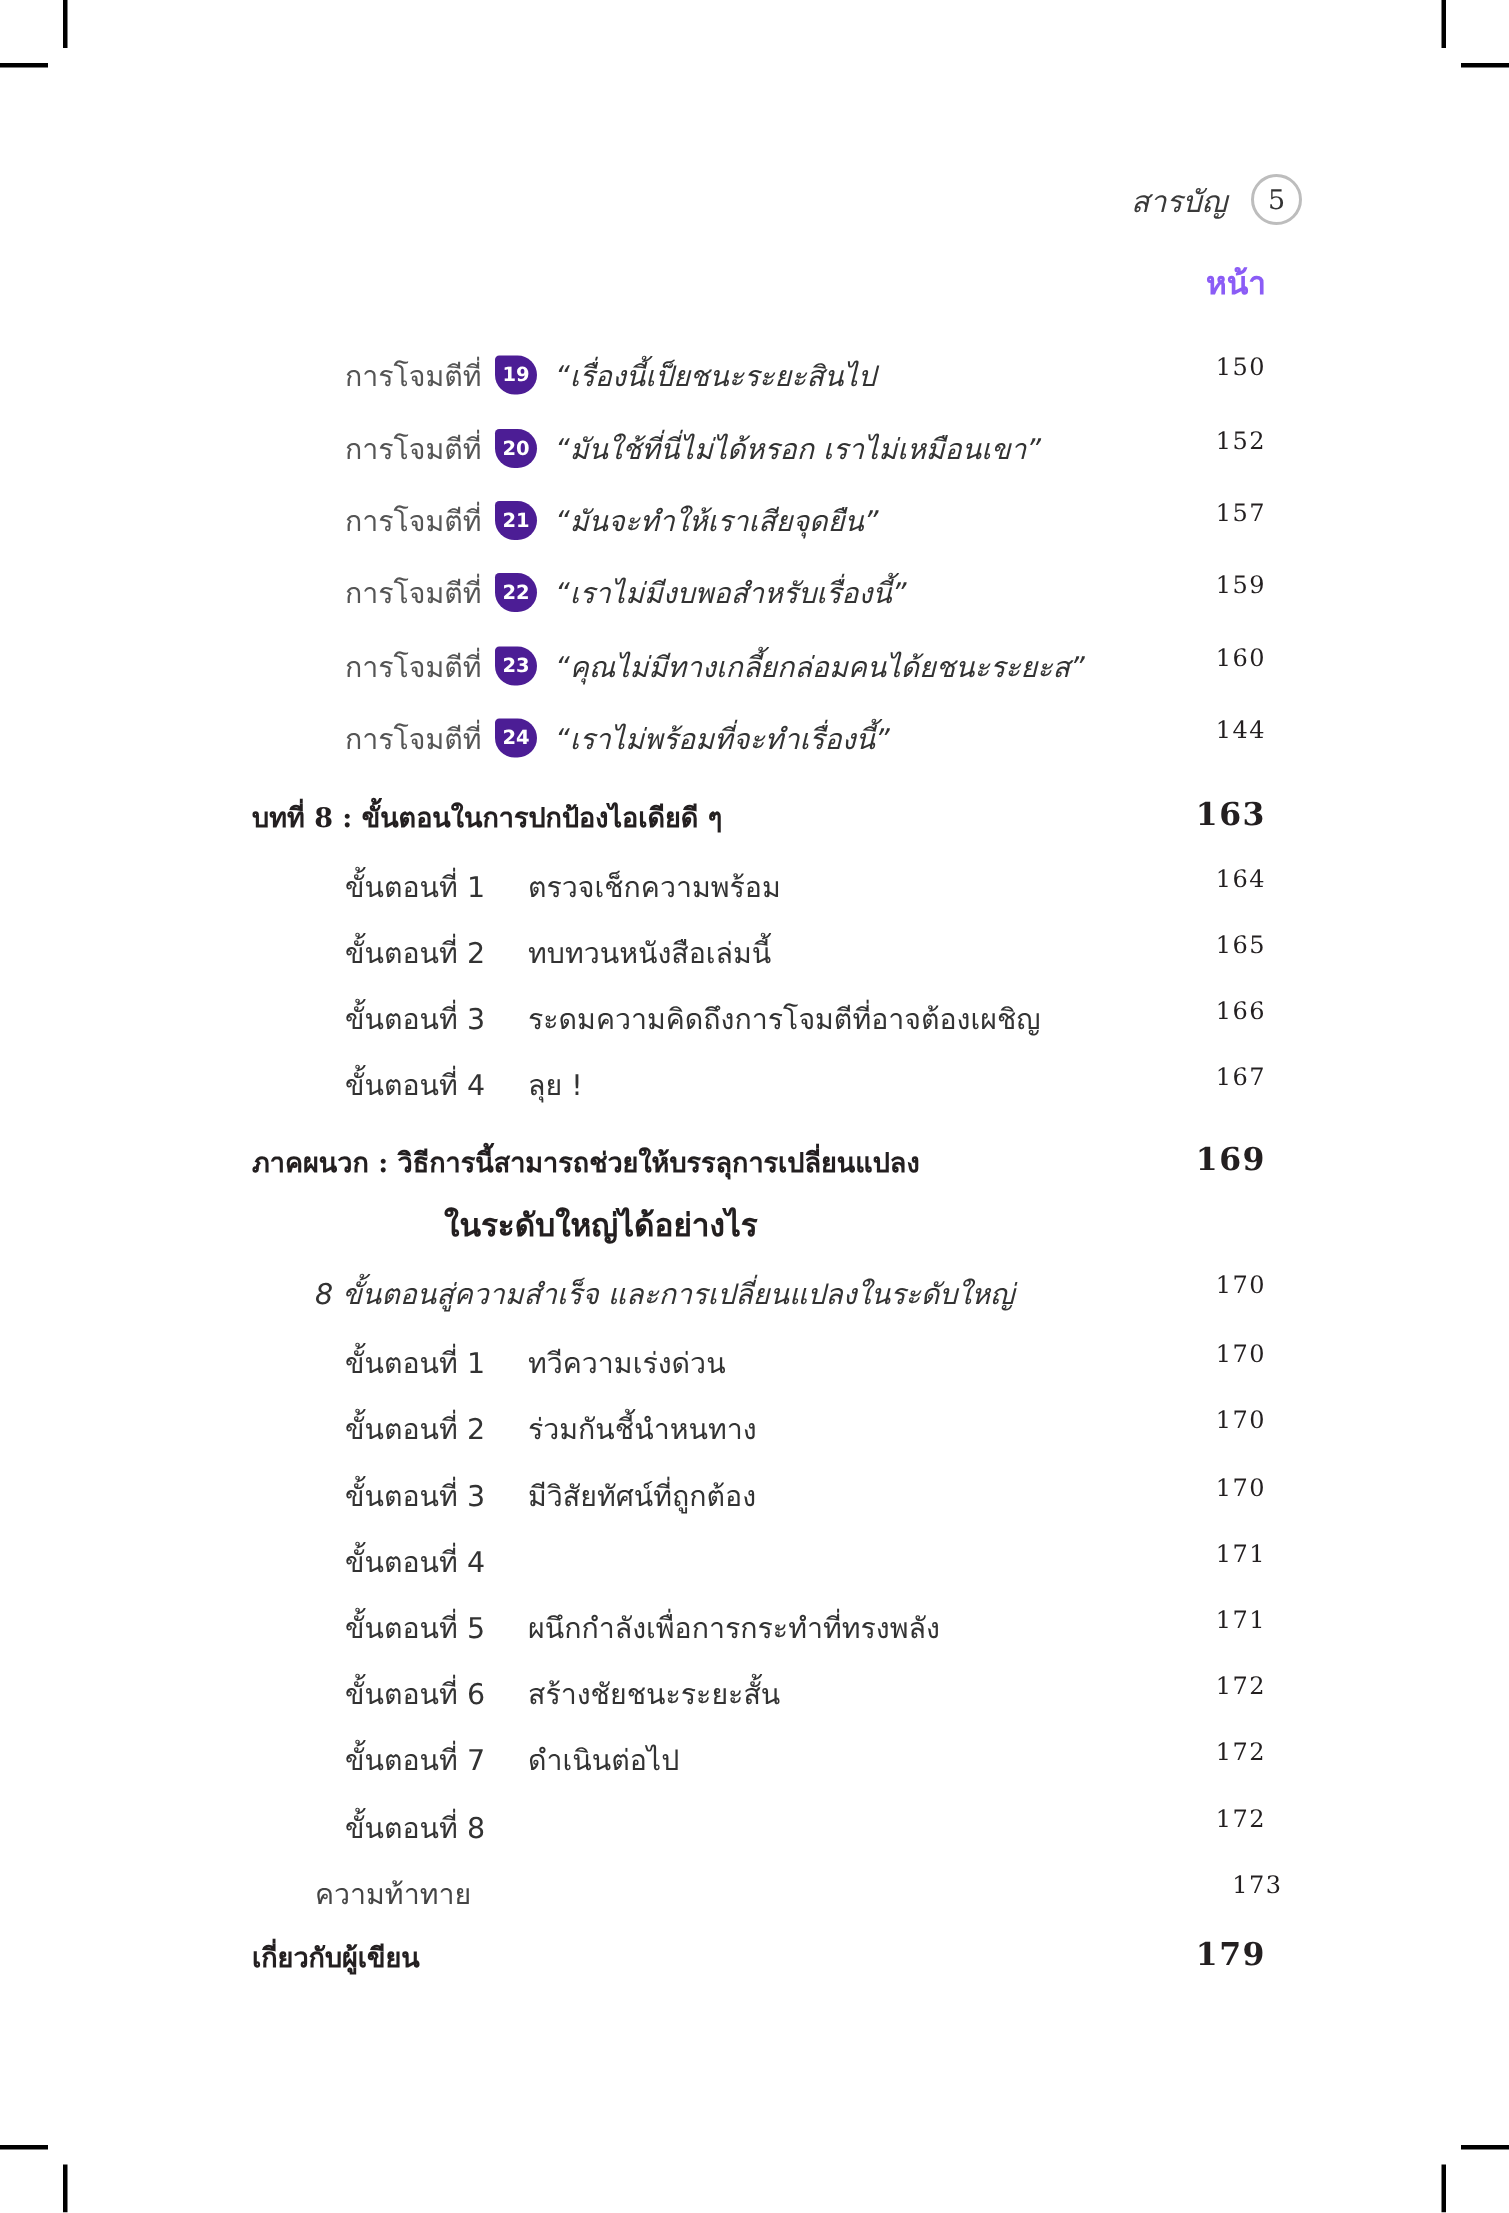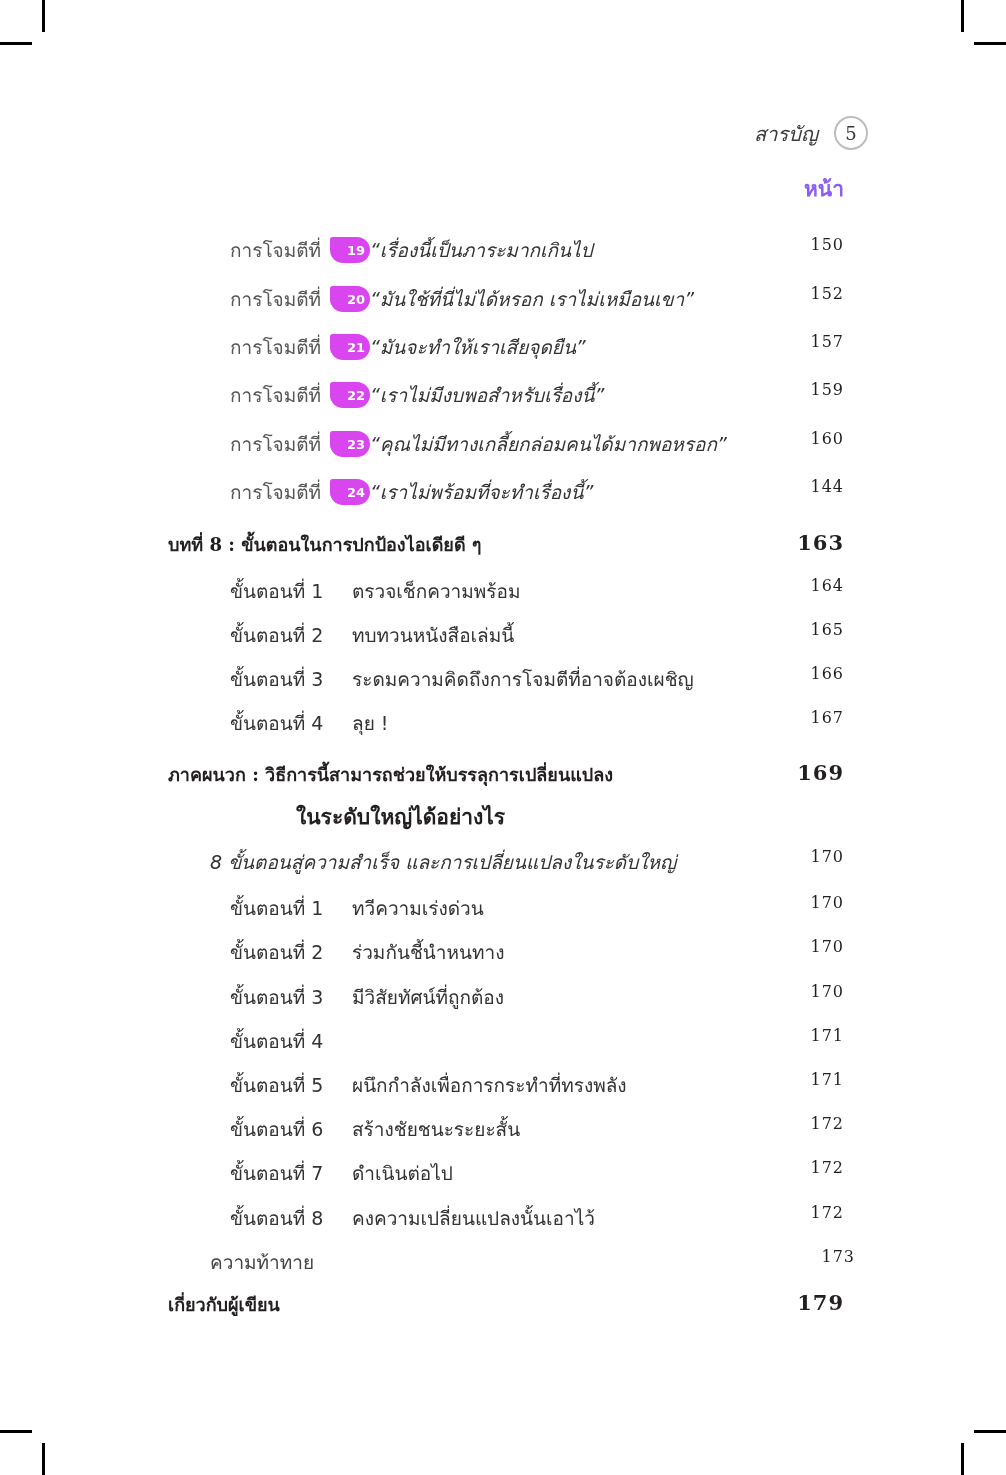--- a/index.html
+++ b/index.html
@@ -9,23 +9,23 @@
     font-family:"DejaVu Sans", sans-serif; font-style:italic; font-size:20px; color:#3a3a3a; }
   .page-circle { position:absolute; left:834px; top:116px; width:34px; height:34px; border-radius:50%;
     border:2px solid #bdbdbd; box-sizing:border-box; display:flex; align-items:center; justify-content:center;
     font-family:"DejaVu Serif", serif; font-size:18px; color:#333; }
   .col-header { position:absolute; right:162px; top:172px; font-family:"DejaVu Serif", serif;
     font-size:21px; font-weight:bold; color:#8b5cf6; }
   .row { position:absolute; left:0; width:1006px; height:40px; }
   .row .pg { position:absolute; right:162px; top:0; font-family:"DejaVu Serif", serif; font-size:16px; color:#231f20; letter-spacing:1px; }
   .row.bold .pg { font-weight:bold; font-size:21px; }
   .obj-label { position:absolute; left:230px; top:0; font-family:"DejaVu Sans", sans-serif; font-size:19px; color:#555; }
-  .badge { position:absolute; left:330px; top:2px; width:28px; height:26px; background:#d946ef;
+  .badge { position:absolute; left:330px; top:2px; width:28px; height:26px; background:#4c1d95;
     border-radius:3px 14px 14px 14px; color:#fff; font-family:"DejaVu Sans", sans-serif; font-weight:bold;
-    font-size:13px; display:flex; align-items:center; justify-content:center;padding-left:12px; }
+    font-size:13px; display:flex; align-items:center; justify-content:center; }
   .quote { position:absolute; left:370px; top:0; font-family:"DejaVu Sans", sans-serif; font-style:italic; font-size:19px; color:#333; }
   .chapter { position:absolute; left:168px; top:0; font-family:"DejaVu Serif", serif; font-weight:bold; font-size:18px; color:#231f20; }
   .step-label { position:absolute; left:230px; top:0; font-family:"DejaVu Sans", sans-serif; font-size:19px; color:#333; }
   .step-text { position:absolute; left:352px; top:0; font-family:"DejaVu Sans", sans-serif; font-size:19px; color:#333; }
   .sub-italic { position:absolute; left:210px; top:0; font-family:"DejaVu Sans", sans-serif; font-style:italic; font-size:19px; color:#333; }
   .plain { position:absolute; left:210px; top:0; font-family:"DejaVu Sans", sans-serif; font-size:19px; color:#444; }
   .chapter-cont { position:absolute; left:296px; top:0; font-family:"DejaVu Serif", serif; font-weight:bold; font-size:21px; color:#231f20; }
 </style>
 </head>
 <body>
@@ -41,21 +41,21 @@
 
 <div class="header-title">สารบัญ</div>
 <div class="page-circle">
     <span>5</span>
   </div>
 <div class="col-header">หน้า</div>
 
 <div class="row" style="top:235px;">
   <span class="obj-label">การโจมตีที่</span>
   <span class="badge">19</span>
-  <span class="quote">“เรื่องนี้เป็นภาระมากเกินไป</span>
+  <span class="quote">“เรื่องนี้เป็ยชนะระยะสินไป</span>
   <span class="pg">150</span>
 </div>
 <div class="row" style="top:284px;">
   <span class="obj-label">การโจมตีที่</span>
   <span class="badge">20</span>
   <span class="quote">“มันใช้ที่นี่ไม่ได้หรอก เราไม่เหมือนเขา”</span>
   <span class="pg">152</span>
 </div>
 <div class="row" style="top:332px;">
   <span class="obj-label">การโจมตีที่</span>
@@ -65,21 +65,21 @@
 </div>
 <div class="row" style="top:380px;">
   <span class="obj-label">การโจมตีที่</span>
   <span class="badge">22</span>
   <span class="quote">“เราไม่มีงบพอสำหรับเรื่องนี้”</span>
   <span class="pg">159</span>
 </div>
 <div class="row" style="top:429px;">
   <span class="obj-label">การโจมตีที่</span>
   <span class="badge">23</span>
-  <span class="quote">“คุณไม่มีทางเกลี้ยกล่อมคนได้มากพอหรอก”</span>
+  <span class="quote">“คุณไม่มีทางเกลี้ยกล่อมคนได้ยชนะระยะส”</span>
   <span class="pg">160</span>
 </div>
 <div class="row" style="top:477px;">
   <span class="obj-label">การโจมตีที่</span>
   <span class="badge">24</span>
   <span class="quote">“เราไม่พร้อมที่จะทำเรื่องนี้”</span>
   <span class="pg">144</span>
 </div>
 
 <div class="row bold" style="top:530px;">
@@ -147,21 +147,20 @@
   <span class="step-text">สร้างชัยชนะระยะสั้น</span>
   <span class="pg">172</span>
 </div>
 <div class="row" style="top:1158px;">
   <span class="step-label">ขั้นตอนที่ 7</span>
   <span class="step-text">ดำเนินต่อไป</span>
   <span class="pg">172</span>
 </div>
 <div class="row" style="top:1203px;">
   <span class="step-label">ขั้นตอนที่ 8</span>
-  <span class="step-text">คงความเปลี่ยนแปลงนั้นเอาไว้</span>
   <span class="pg">172</span>
 </div>
 <div class="row" style="top:1247px;padding-left:11px;">
   <span class="plain">ความท้าทาย</span>
   <span class="pg">173</span>
 </div>
 
 <div class="row bold" style="top:1290px;">
   <span class="chapter">เกี่ยวกับผู้เขียน</span>
   <span class="pg">179</span>

